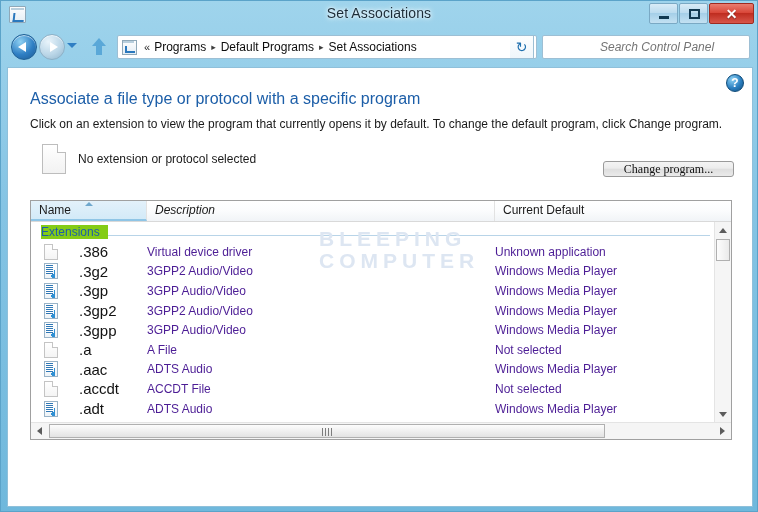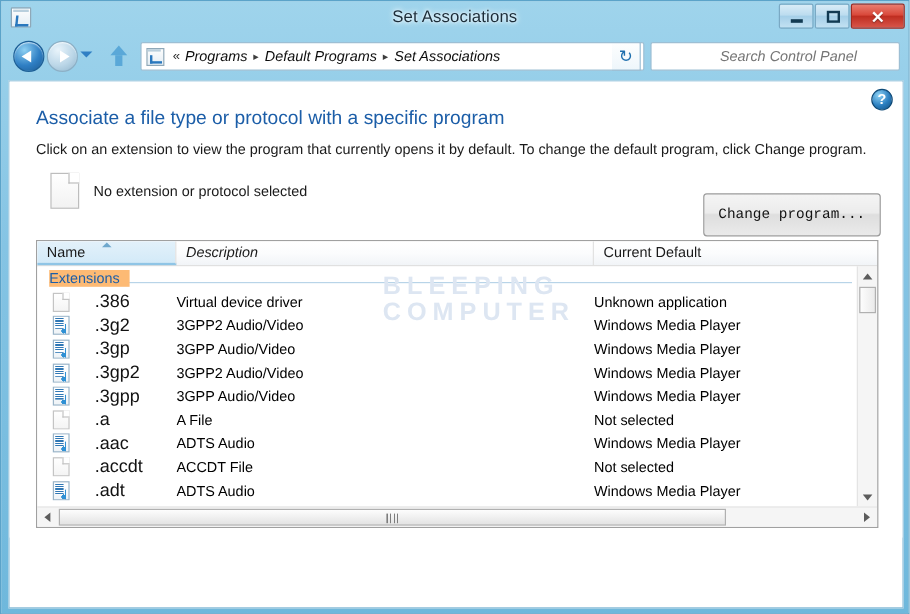--- a/index.html
+++ b/index.html
@@ -179,21 +179,21 @@
   .crumbs {
     display: flex; align-items: center;
     font-size: 12px; color: #0d0d0d;
     flex: 1; overflow: hidden; white-space: nowrap;
     padding-left: 3px;
   }
   .crumb-chev { color: #2b2b2b; padding: 0 4px; font-size: 11px; }
   .crumb-sep {
     color: #3d3d3d; padding: 0 5px; font-size: 9px;
   }
-  .crumb { cursor: default; font-style: italic; }
+  .crumb { cursor: default; }
   .ab-drop {
     width: 18px; height: 22px; flex: none;
     position: relative; cursor: default;
   }
   .ab-drop::after {
     content: ""; position: absolute; left: 5px; top: 9px;
     width: 0; height: 0;
     border-left: 4px solid transparent;
     border-right: 4px solid transparent;
     border-top: 5px solid #1c4f74;
@@ -278,24 +278,24 @@
     border-left: 1px solid #bdbdbd;
     border-bottom: 1px solid #bdbdbd;
   }
   .sel-text {
     margin-left: 12px;
     font-size: 12px; color: #1a1a1a;
     white-space: nowrap;
   }
   .change-btn {
     position: absolute; right: 18px; top: 93px;
-    min-width: 131px; height: 36px;
+    min-width: 131px; height: 16px;
     padding: 0 12px;
     font-size: 12px; color: #121212;
-    font-family: Liberation Mono, monospace;
+    font-family: Liberation Serif, serif;
     background: linear-gradient(to bottom,#f4f4f4 0%, #ececec 45%, #dedede 50%, #eaeaea 100%);
     border: 1px solid #9a9a9a;
     border-radius: 3px;
     cursor: default;
   }
 
   
   .listview {
     position: absolute;
     left: 22px; top: 132px;
@@ -341,38 +341,38 @@
   }
   .group-head {
     display: flex; align-items: center;
     height: 20px;
     padding-left: 10px;
     position: relative;
   }
   .group-head .gh-label {
     font-size: 12px; color: #1c5ea8;
     padding-right: 8px;
-    background: #fdba74; position: relative; z-index: 2;
+    background: #84cc16; position: relative; z-index: 2;
   }
   .group-head .gh-rule {
     position: absolute; left: 10px; right: 4px; top: 13px;
     height: 1px; background: #b8d4e8; z-index: 1;
   }
   .lv-row {
     display: flex; align-items: center;
     height: 19.6px;
     cursor: default;
   }
   .cell-name {
     width: 116px; display: flex; align-items: center;
     padding-left: 13px; overflow: hidden; white-space: nowrap;
   }
   .cell-desc { width: 348px; overflow: hidden; white-space: nowrap; }
   .cell-cur  { flex: 1; overflow: hidden; white-space: nowrap; }
-  .cell-desc, .cell-cur { font-size: 12px; color: #000000; }
+  .cell-desc, .cell-cur { font-size: 12px; color: #4c1d95; }
   .row-label { font-size: 15px; color: #121212; margin-left: 21px; }
 
   .ficon {
     width: 14px; height: 16px; flex: none; position: relative;
   }
   .ficon.blank {
     background: linear-gradient(to bottom,#ffffff,#f4f4f4);
     border: 1px solid #c4c4c4;
   }
   .ficon.blank::after {

